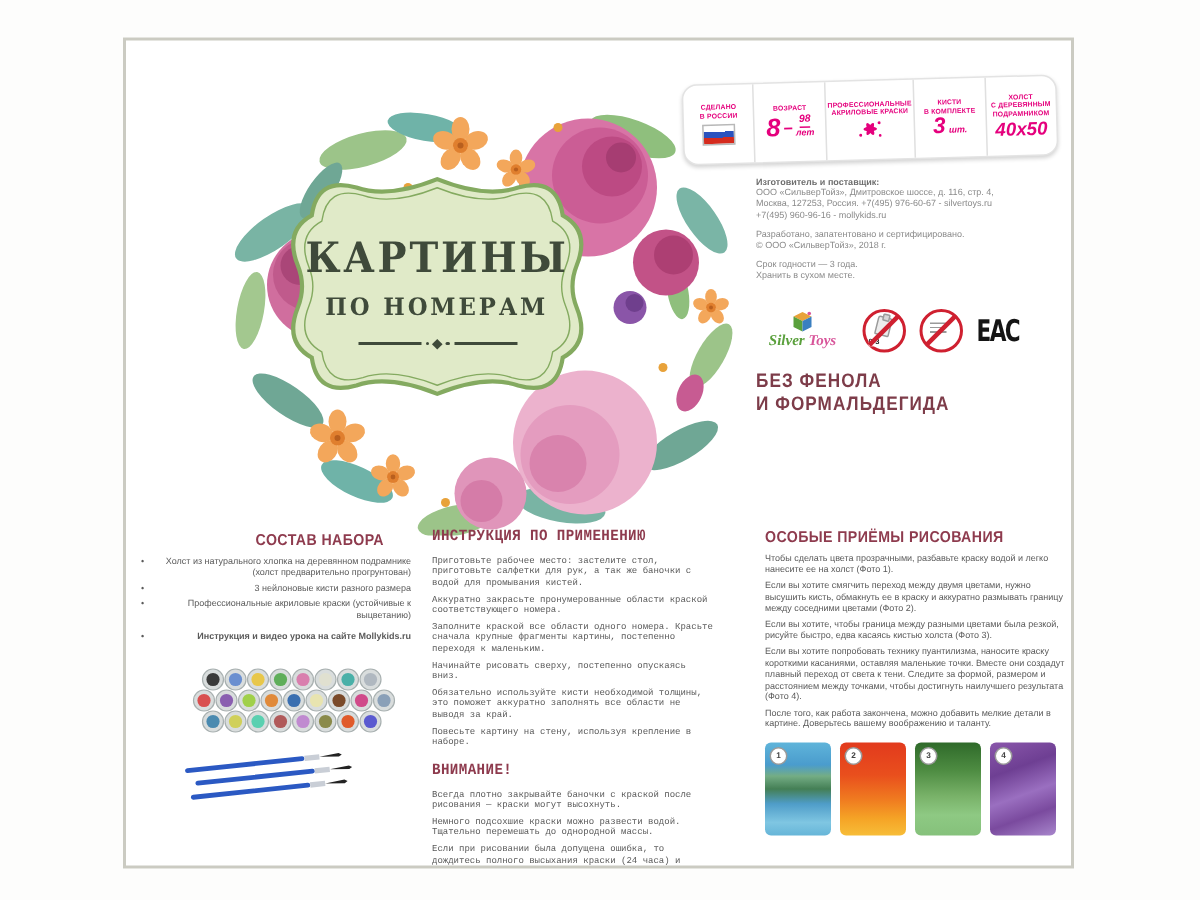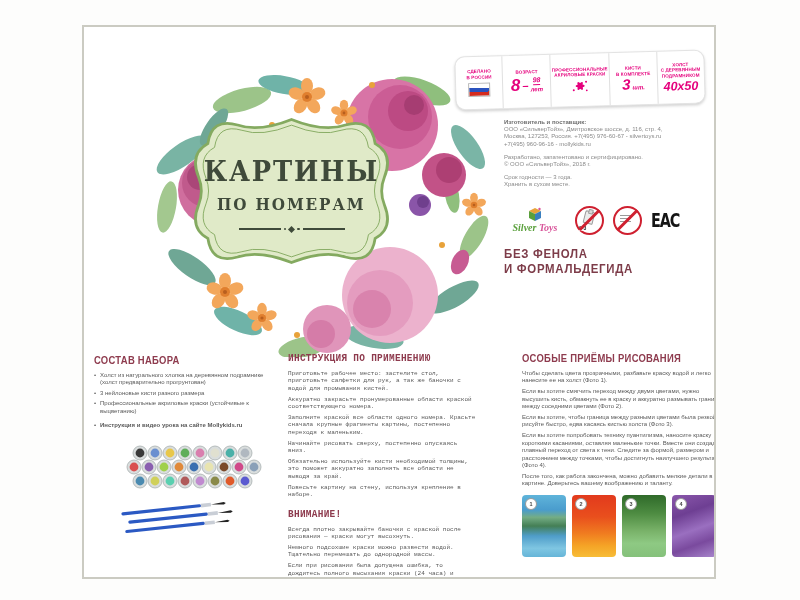--- a/index.html
+++ b/index.html
@@ -75,23 +75,23 @@
   .eac{font-family:"DejaVu Sans",sans-serif;font-size:20px;font-weight:900;color:#151515;
        transform:scaleX(0.72);transform-origin:left center;letter-spacing:-1.5px;}
 
   
   .no-phenol{position:absolute;left:420px;top:219px;color:#7d3c49;font-weight:bold;
              font-size:13px;line-height:15px;letter-spacing:0.8px;transform:scaleX(0.88);
              transform-origin:left top;}
 
   
   .col{position:absolute;color:#5a5a5a;}
-  .col1{left:10px;top:327px;width:180px;}
+  .col1{left:10px;top:327px;width:180px;text-align:right;}
   .col2{left:204px;top:325px;width:190px;font-family:Liberation Mono, monospace;}
-  .col3{left:438px;top:325px;width:201px;}
+  .col3{left:426px;top:325px;width:201px;}
   .sec-title{color:#8e3b4e;font-weight:bold;font-size:10.5px;letter-spacing:0.3px;
              transform:scaleX(0.9);transform-origin:left top;margin:0 0 6px 0;white-space:nowrap;}
   .body-p{font-size:6px;line-height:7.4px;margin:0 0 3.5px 0;}
   .kit-list{list-style:none;margin:0;padding:0;}
   .kit-list li{font-size:6px;line-height:7.4px;margin:0 0 3px 0;padding-left:6px;position:relative;}
   .kit-list li::before{content:"•";position:absolute;left:0;top:0;color:#5a5a5a;}
   .kit-note{font-size:6px;line-height:7.4px;font-weight:bold;margin-top:7px;padding-left:6px;position:relative;}
   .kit-note::before{content:"•";position:absolute;left:0;top:0;}
   .attn-title{margin-top:9px;}
   .pots{margin-top:12px;margin-left:18px;}

